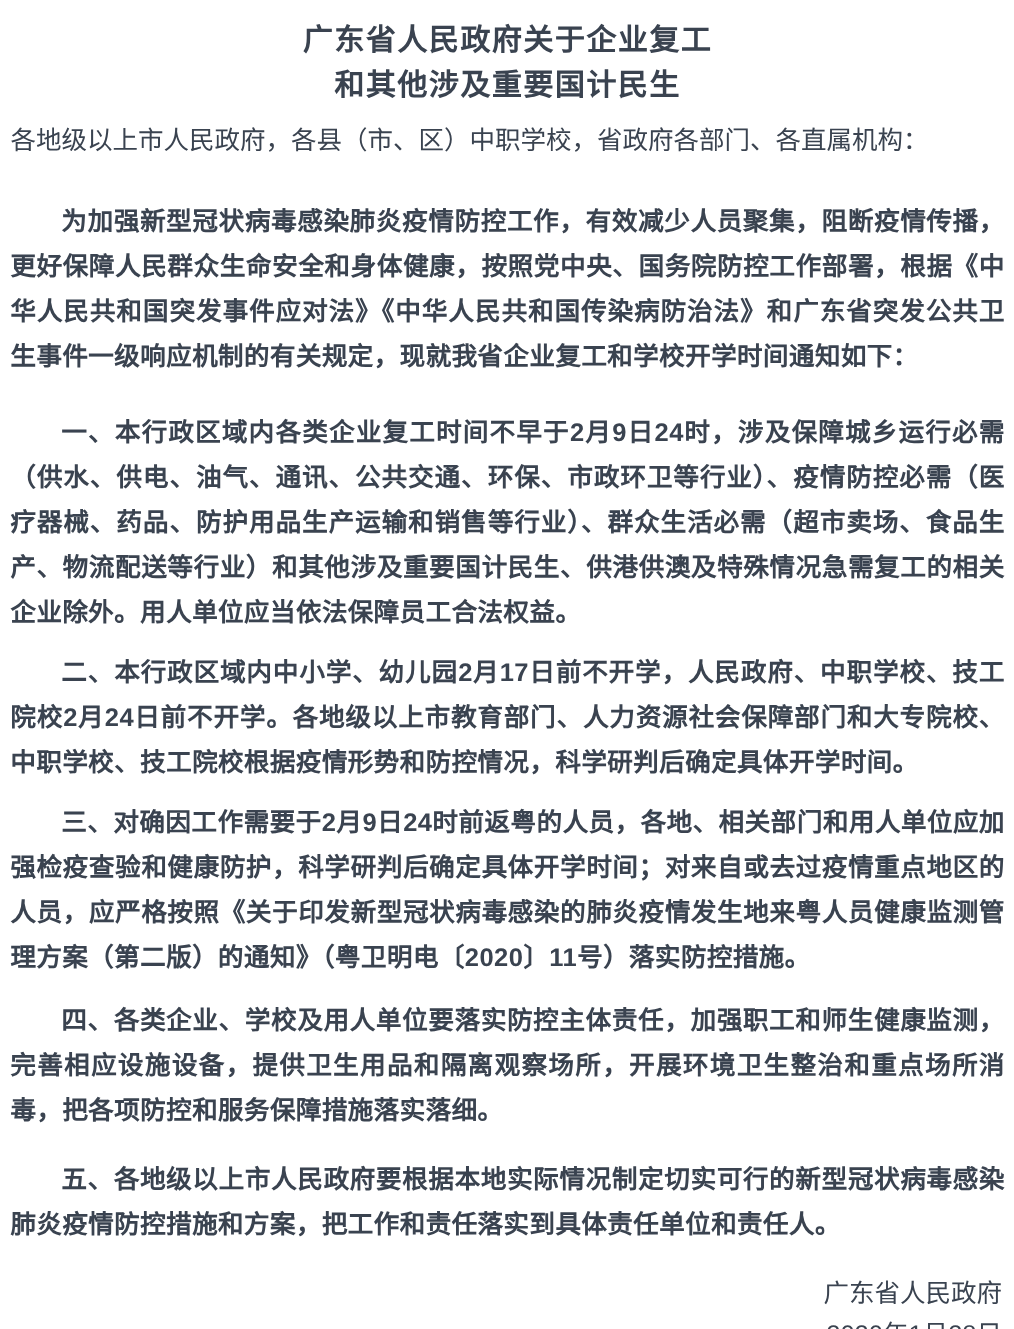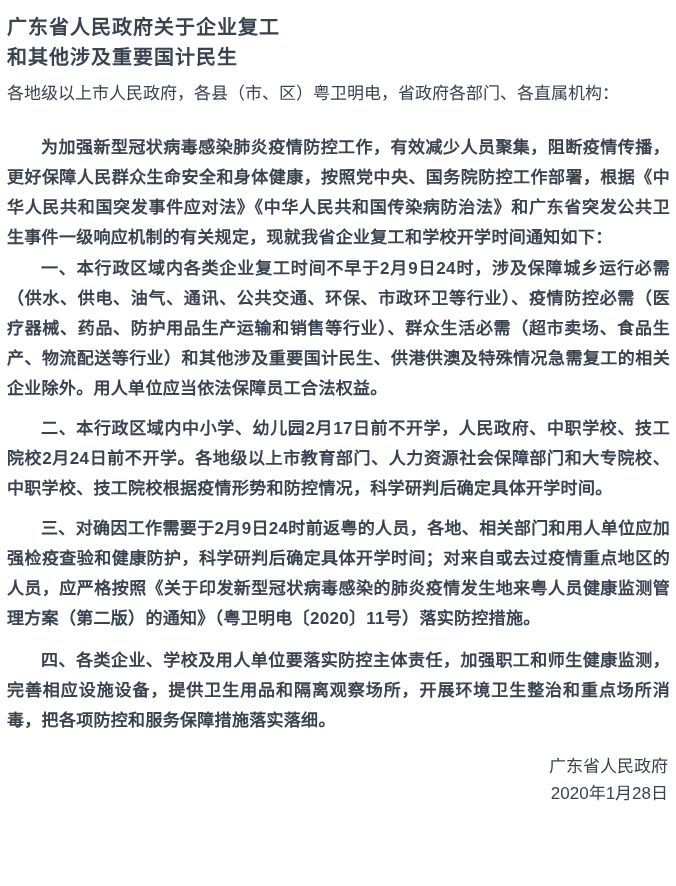--- a/index.html
+++ b/index.html
@@ -16,40 +16,41 @@
   }
   .page {
     padding: 12px 6px 6px 7px;
     box-sizing: border-box;
   }
   .doc-title {
     margin: 0;
     font-size: 20px;
     line-height: 30px;
     font-weight: 700;
+    text-align: center;
     letter-spacing: 1px;
   }
   .doc-title span { display: block; }
   .salutation {
     margin: 7px 0 0 0;
     font-size: 17px;
     line-height: 30px;
     text-align: justify;
   }
   .para {
     margin: 10px 0 0 0;
     font-size: 17px;
     line-height: 30px;
     text-align: justify;
     text-indent: 2em;
     letter-spacing: 0.3px;
   }
   
   #paragraphs .para:nth-child(1) { margin-top: 24px; }
-  #paragraphs .para:nth-child(2) { margin-top: 1px; }
+  #paragraphs .para:nth-child(2) { margin-top: 21px; }
   #paragraphs .para:nth-child(3) { margin-top: 10px; }
   #paragraphs .para:nth-child(4) { margin-top: 10px; }
   #paragraphs .para:nth-child(5) { margin-top: 12px; }
   #paragraphs .para:nth-child(6) { margin-top: 16px; }
   .run { font-weight: 700; }
   .run.bold { font-weight: 700; }
   .signature {
     margin: 17px 2px 0 0;
     text-align: right;
     font-size: 17px;
@@ -59,27 +60,28 @@
 </style>
 </head>
 <body>
 
 <main class="page">
   <h1 class="doc-title">
     <span>广东省人民政府关于企业复工</span>
     <span>和其他涉及重要国计民生</span>
   </h1>
 
-  <p class="salutation">各地级以上市人民政府，各县（市、区）粤卫明电，省政府各部门、各直属机构：</p>
+  <p class="salutation">各地级以上市人民政府，各县（市、区）中职学校，省政府各部门、各直属机构：</p>
 
   <div id="paragraphs">
       <p class="para"><span class="run">为加强新型冠状病毒感染肺炎疫情防控工作，有效减少人员聚集，阻断疫情传播，更好保障人民群众生命安全和身体健康，按照党中央、国务院防控工作部署，根据《中华人民共和国突发事件应对法》《中华人民共和国传染病防治法》和广东省突发公共卫生事件一级响应机制的有关规定，现就我省企业复工和学校开学时间通知如下：</span></p>
       <p class="para"><span class="run bold">一、本行政区域内各类企业复工时间不早于2月9日24时</span><span class="run">，涉及保障城乡运行必需（供水、供电、油气、通讯、公共交通、环保、市政环卫等行业）、疫情防控必需（医疗器械、药品、防护用品生产运输和销售等行业）、群众生活必需（超市卖场、食品生产、物流配送等行业）和其他涉及重要国计民生、供港供澳及特殊情况急需复工的相关企业除外。用人单位应当依法保障员工合法权益。</span></p>
       <p class="para"><span class="run bold">二、本行政区域内中小学、幼儿园2月17日前不开学，人民政府、中职学校、技工院校2月24日前不开学。</span><span class="run">各地级以上市教育部门、人力资源社会保障部门和大专院校、中职学校、技工院校根据疫情形势和防控情况，科学研判后确定具体开学时间。</span></p>
       <p class="para"><span class="run bold">三、对确因工作需要于2月9日24时前返粤的人员，各地、相关部门和用人单位应加强检疫查验和健康防护，科学研判后确定具体开学时间</span><span class="run">；对来自或去过疫情重点地区的人员，应严格按照《关于印发新型冠状病毒感染的肺炎疫情发生地来粤人员健康监测管理方案（第二版）的通知》（粤卫明电〔2020〕11号）落实防控措施。</span></p>
       <p class="para"><span class="run">四、各类企业、学校及用人单位要落实防控主体责任，加强职工和师生健康监测，完善相应设施设备，提供卫生用品和隔离观察场所，开展环境卫生整治和重点场所消毒，把各项防控和服务保障措施落实落细。</span></p>
+      <p class="para"><span class="run">五、各地级以上市人民政府要根据本地实际情况制定切实可行的新型冠状病毒感染肺炎疫情防控措施和方案，把工作和责任落实到具体责任单位和责任人。</span></p>
     </div>
 
   <div class="signature">
     <p>广东省人民政府</p>
     <p>2020年1月28日</p>
   </div>
 </main>
 
 </body></html>

